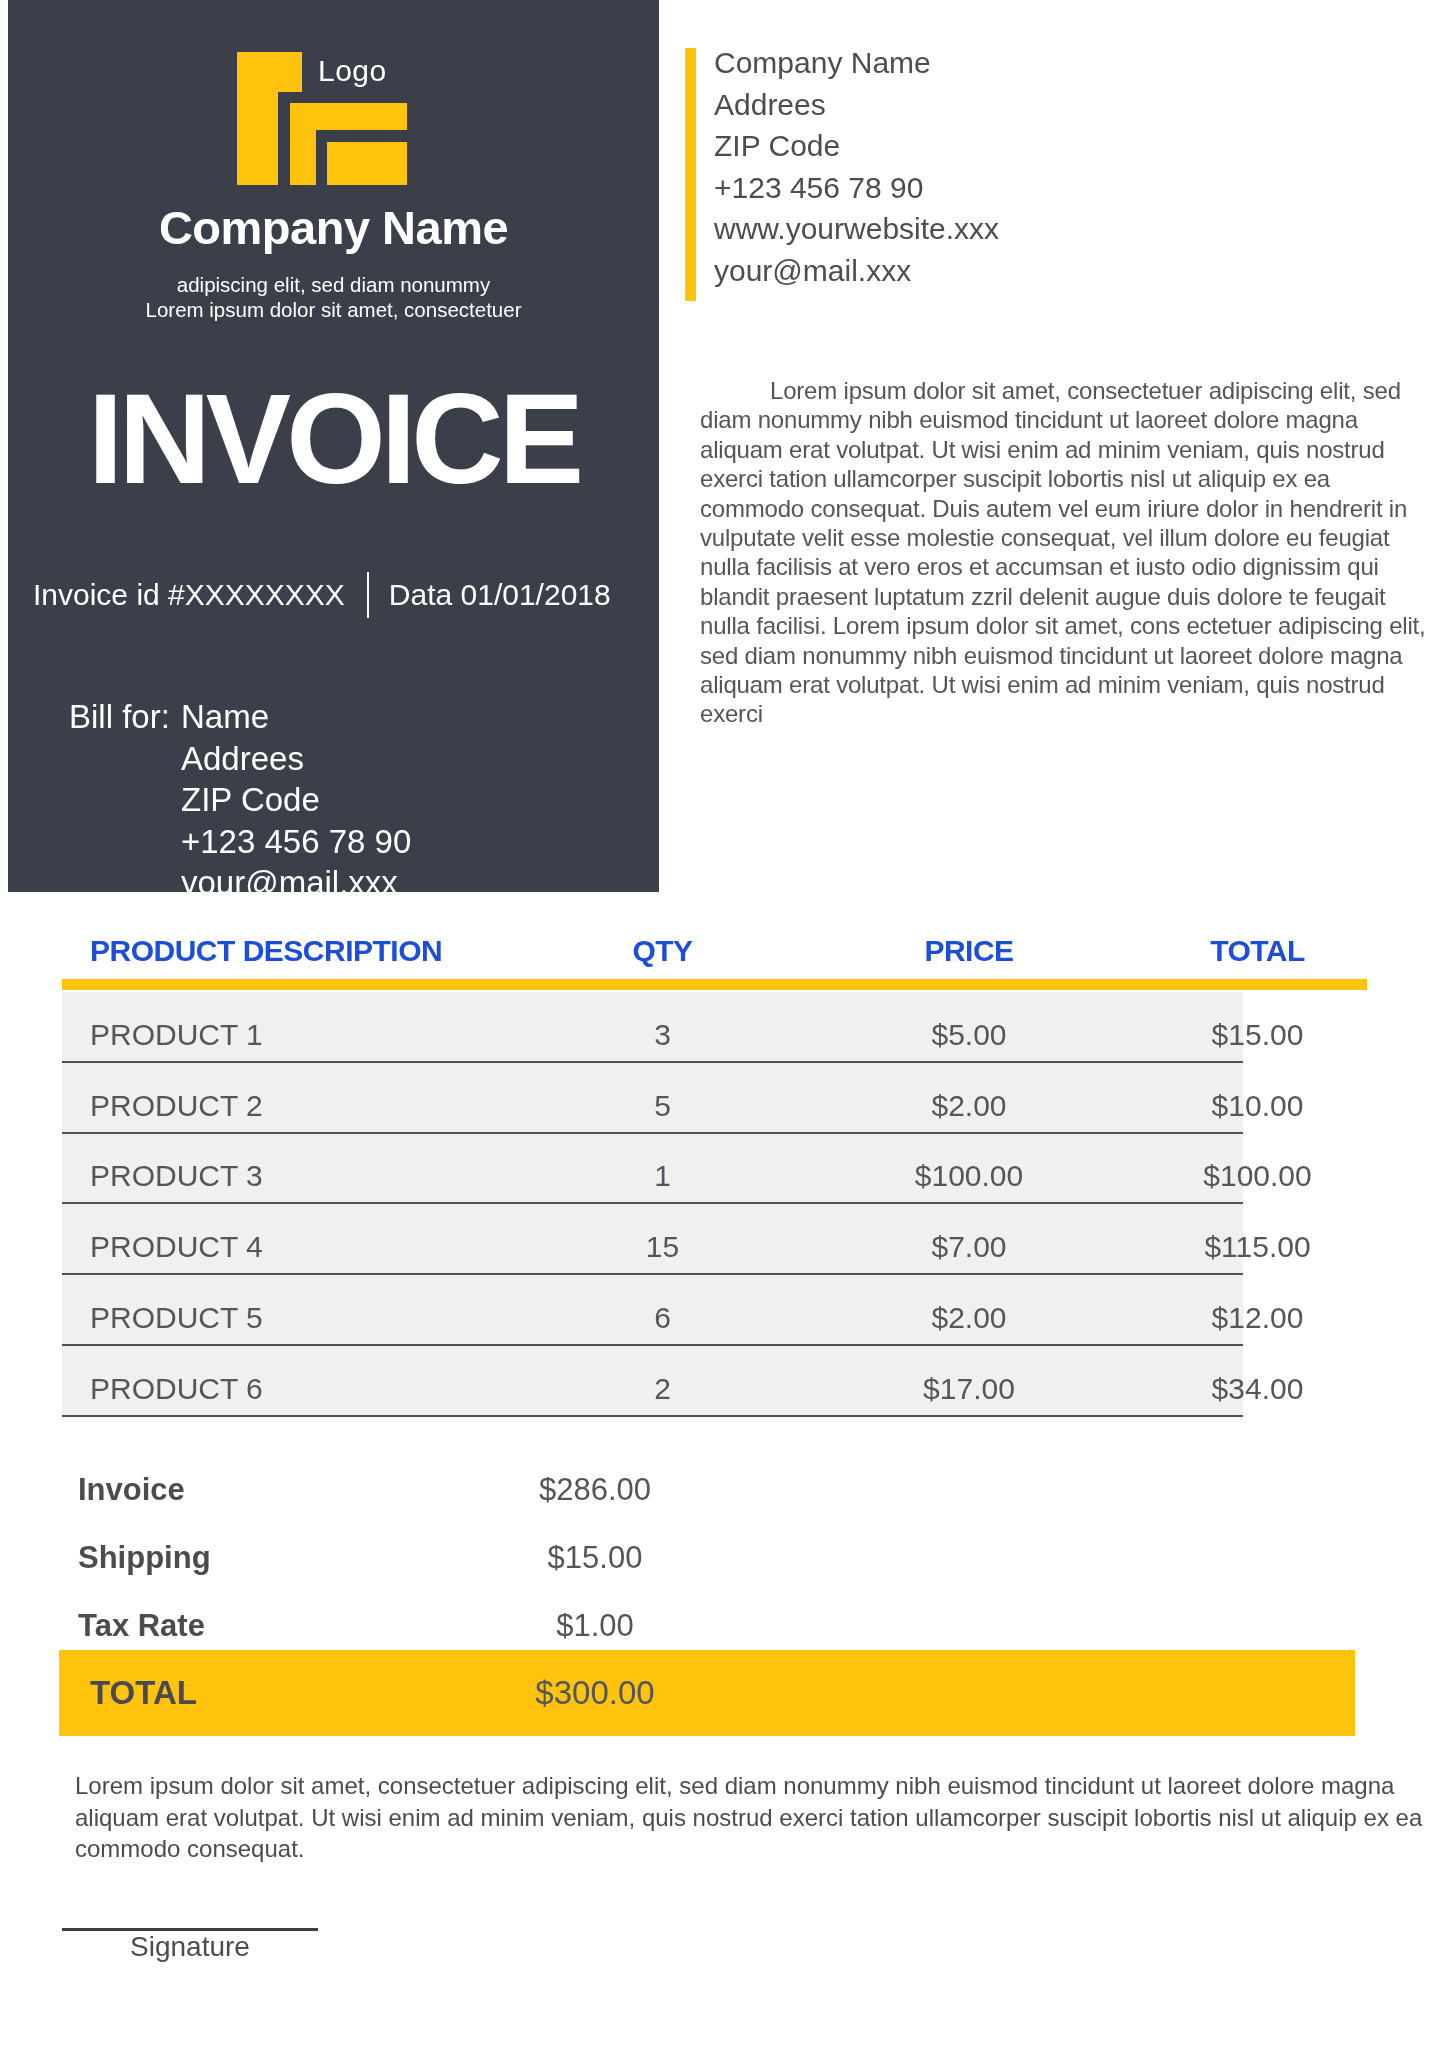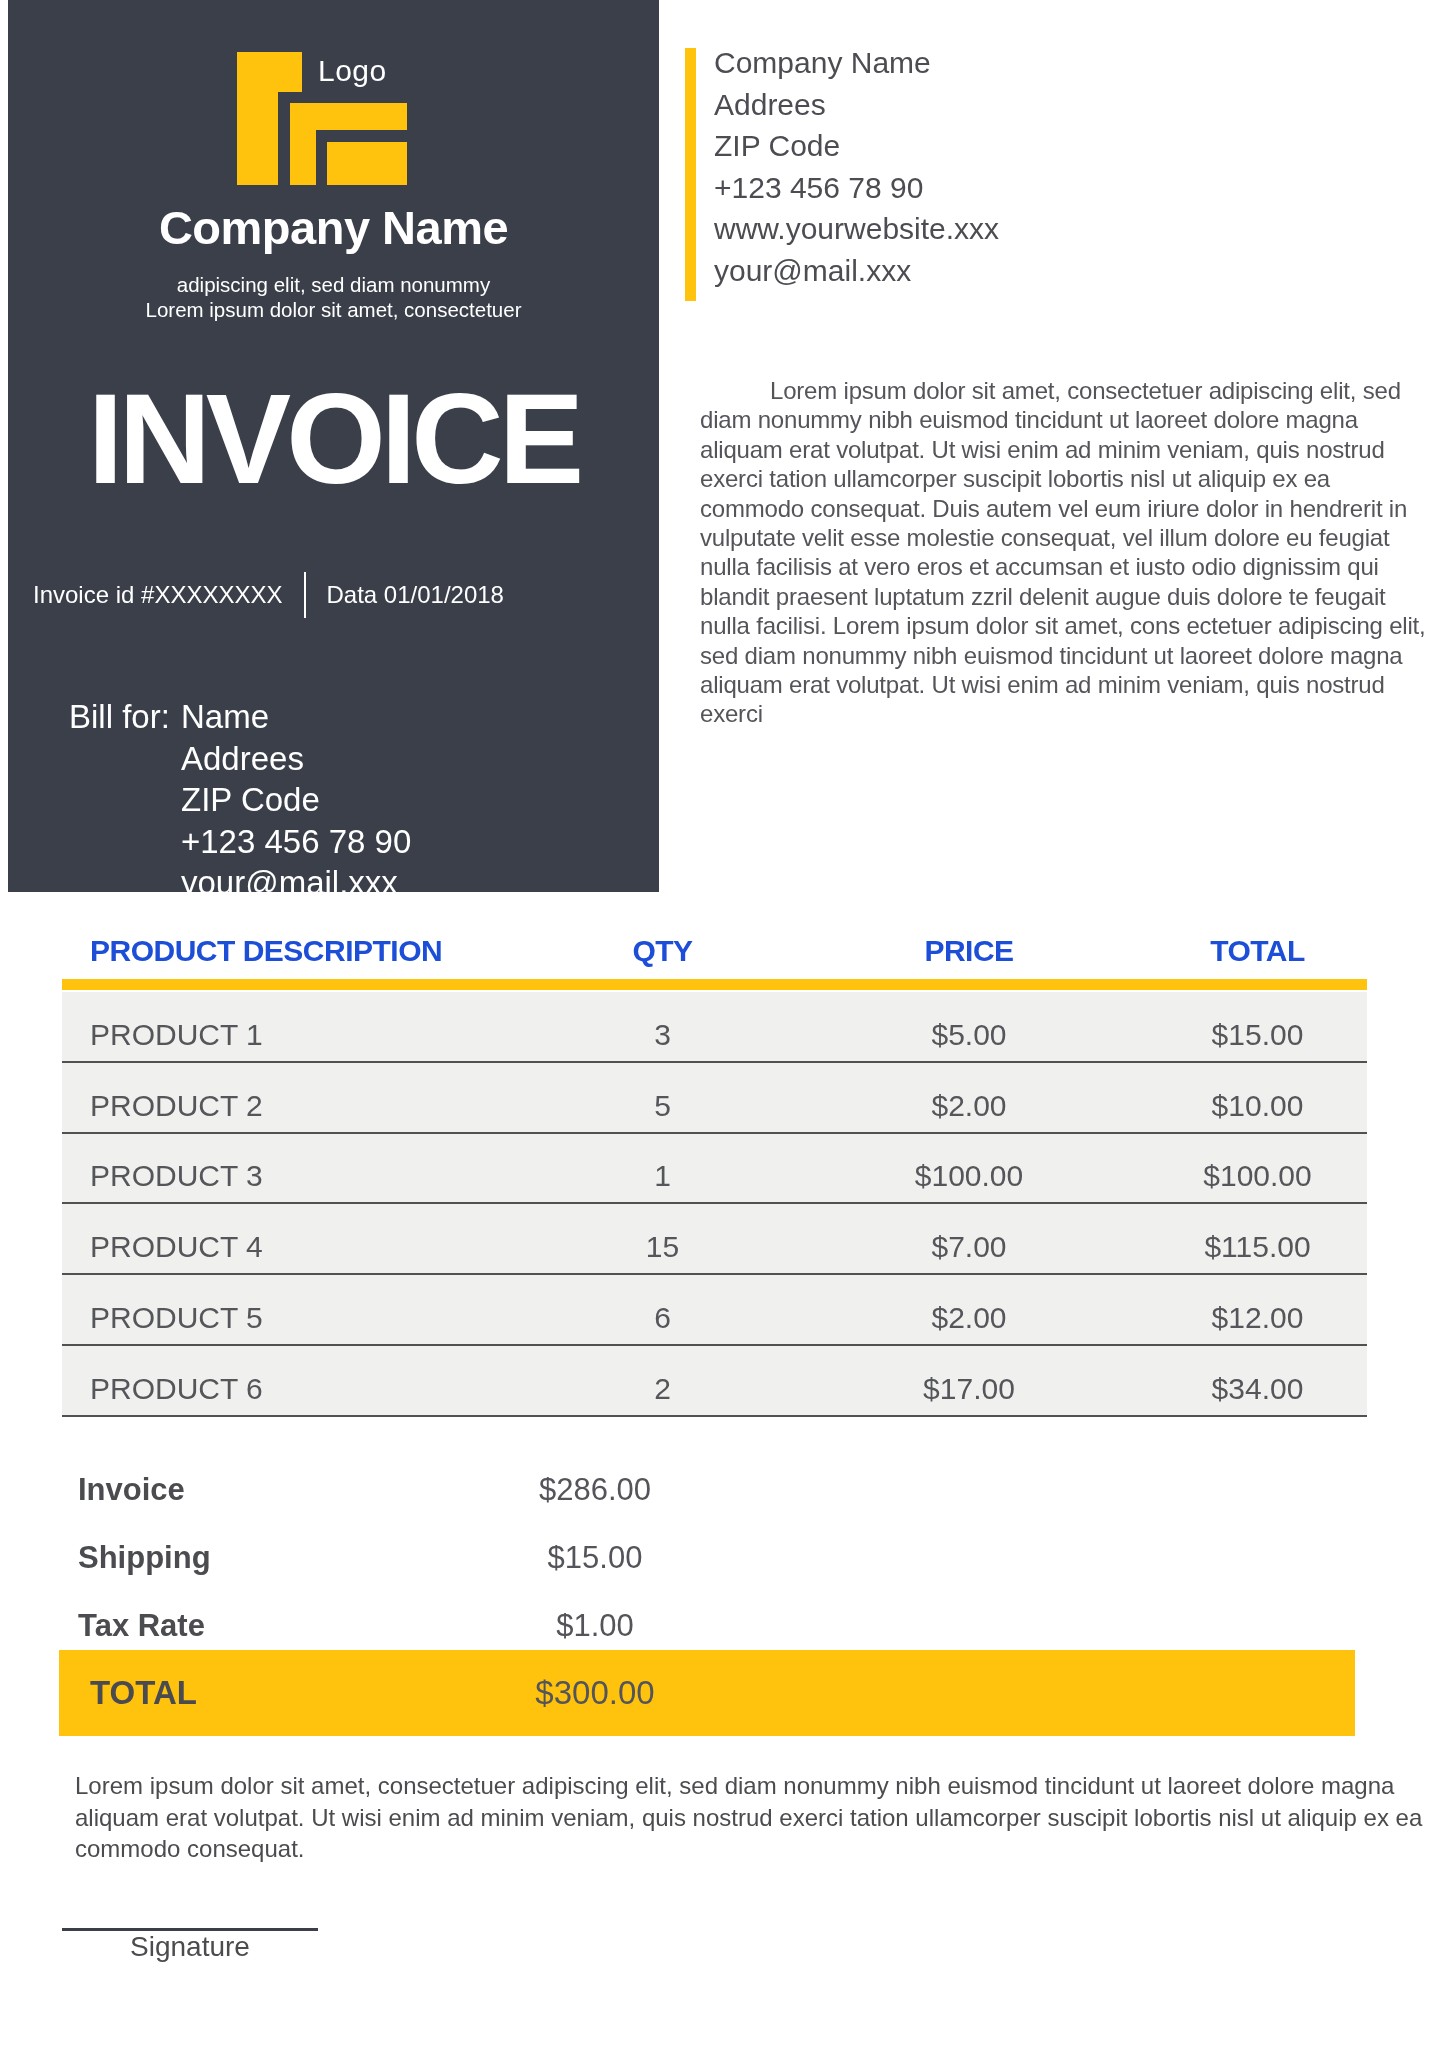--- a/index.html
+++ b/index.html
@@ -16,39 +16,39 @@
   .shape-b-leg{left:282px;top:103px;width:26px;height:82px;}
   .shape-c-rect{left:319px;top:142px;width:80px;height:43px;}
   .logo-label{position:absolute;left:310px;top:54px;font-size:30px;color:#ffffff;letter-spacing:.5px;}
   .company-name{position:absolute;left:0;top:200px;width:100%;text-align:center;
     font-size:47px;font-weight:700;color:#ffffff;letter-spacing:-.5px;}
   .tagline{position:absolute;left:0;top:272px;width:100%;text-align:center;
     font-size:20.5px;line-height:25px;color:#ffffff;}
   .invoice-title{position:absolute;left:0;top:372px;width:100%;text-align:center;
     font-size:128px;line-height:1.05;font-weight:700;color:#ffffff;letter-spacing:-5px;}
   .invoice-meta{position:absolute;left:25px;top:572px;display:flex;align-items:center;
-    font-size:24px;color:#ffffff;white-space:nowrap;}
+    font-size:30px;color:#ffffff;white-space:nowrap;}
   .meta-divider{display:inline-block;width:2px;height:46px;background:#ffffff;margin:0 20px 0 22px;}
   .bill-for{position:absolute;left:25px;top:696px;display:grid;grid-template-columns:112px auto;
     font-size:33px;line-height:41.5px;color:#ffffff;margin-left:36px;}
   .bill-lines div{line-height:41.5px;}
   
   .accent-bar{position:absolute;left:685px;top:48px;width:11px;height:253px;background:#FFC30D;}
   .company-info{position:absolute;left:714px;top:42px;font-size:30px;line-height:41.5px;color:#4C4D52;}
   
   .intro{position:absolute;left:700px;top:376px;width:726px;font-size:24px;line-height:29.4px;
     color:#54555A;text-indent:70px;letter-spacing:-.2px;}
   
   .thead{position:absolute;left:62px;top:934px;width:1305px;display:grid;
     grid-template-columns:473px 255px 358px 219px;font-size:30px;font-weight:700;
     color:#1d4ed8;letter-spacing:-.5px;}
   .thead .c1{padding-left:28px;}
   .c2,.c3,.c4{text-align:center;}
   .yellow-rule{position:absolute;left:62px;top:979px;width:1305px;height:11px;background:#FFC30D;}
-  .tbody{position:absolute;left:62px;top:992px;width:1305px;height:425px;background:#F0F0EF;
+  .tbody{position:absolute;left:62px;top:992px;width:1181px;height:425px;background:#F0F0EF;
     display:flex;flex-direction:column;}
   .trow{flex:1;display:grid;grid-template-columns:473px 255px 358px 219px;align-items:end;
     padding-bottom:9px;border-bottom:2px solid #515151;box-sizing:border-box;
     font-size:30px;color:#55565A;}
   .trow .c1{padding-left:28px;}
   
   .sumrow{position:absolute;left:78px;width:1280px;height:38px;}
   .sum-label{position:absolute;left:0;top:0;font-size:31px;font-weight:700;color:#4B4C50;}
   .sum-value{position:absolute;left:417px;top:0;width:200px;text-align:center;font-size:31px;color:#54555A;}
   .row-subtotal{top:1472px;} .row-shipping{top:1540px;} .row-tax{top:1608px;}

